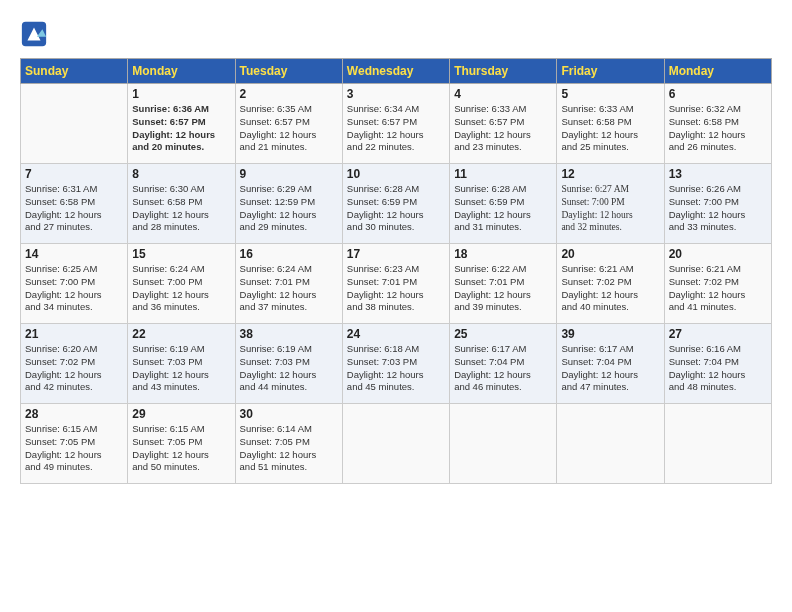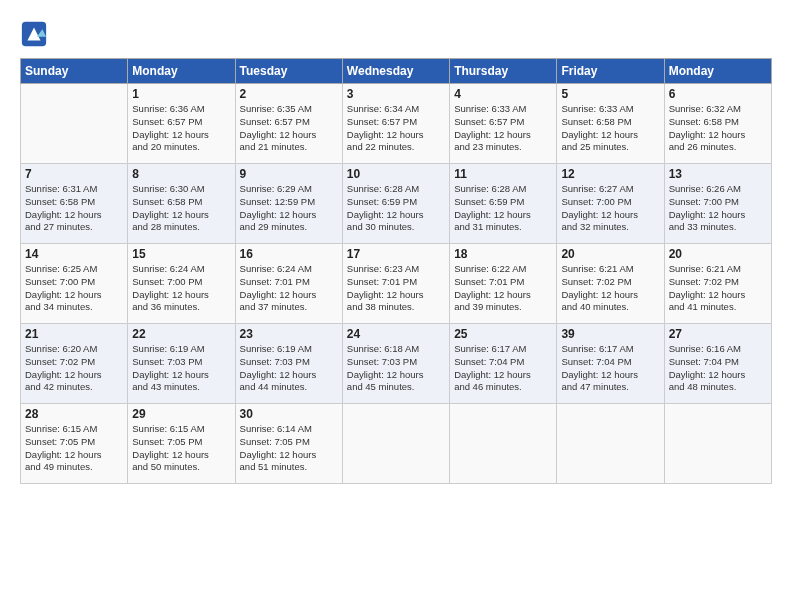--- a/index.html
+++ b/index.html
@@ -51,21 +51,21 @@
       font-size: 16px;
       color: #333;
     }
     table {
       width: 100%;
       border-collapse: collapse;
       table-layout: fixed;
     }
     thead tr th {
       background-color: #2a5db0;
-      color: #ffffff;
+      color: #fde047;
       font-size: 12px;
       font-weight: bold;
       padding: 5px 4px;
       text-align: left;
       border: 1px solid #aaa;
     }
     tbody tr td {
       border: 1px solid #ccc;
       vertical-align: top;
       padding: 3px 4px;
@@ -126,21 +126,21 @@
           <th>Thursday</th>
           <th>Friday</th>
           <th>Monday</th>
         </tr>
     </thead>
     <tbody id="calendar-body">
     <tr>
           <td class="empty"></td>
           <td>
             <span class="day-num">1</span>
-            <div class="day-info" style="white-space: pre-line;">Sunrise: 6:36 AM
+            <div class="day-info" style="white-space: pre-line; font-weight: bold;">Sunrise: 6:36 AM
 Sunset: 6:57 PM
 Daylight: 12 hours
 and 20 minutes.</div>
           </td>
           <td>
             <span class="day-num">2</span>
             <div class="day-info" style="white-space: pre-line;">Sunrise: 6:35 AM
 Sunset: 6:57 PM
 Daylight: 12 hours
 and 21 minutes.</div>
@@ -205,21 +205,21 @@
           </td>
           <td>
             <span class="day-num">11</span>
             <div class="day-info" style="white-space: pre-line;">Sunrise: 6:28 AM
 Sunset: 6:59 PM
 Daylight: 12 hours
 and 31 minutes.</div>
           </td>
           <td>
             <span class="day-num">12</span>
-            <div class="day-info" style="white-space: pre-line;">Sunrise: 6:27 AM
+            <div class="day-info" style="white-space: pre-line; font-family: Liberation Serif, serif;">Sunrise: 6:27 AM
 Sunset: 7:00 PM
 Daylight: 12 hours
 and 32 minutes.</div>
           </td>
           <td>
             <span class="day-num">13</span>
             <div class="day-info" style="white-space: pre-line;">Sunrise: 6:26 AM
 Sunset: 7:00 PM
 Daylight: 12 hours
 and 33 minutes.</div>
@@ -285,21 +285,21 @@
 and 42 minutes.</div>
           </td>
           <td>
             <span class="day-num">22</span>
             <div class="day-info" style="white-space: pre-line;">Sunrise: 6:19 AM
 Sunset: 7:03 PM
 Daylight: 12 hours
 and 43 minutes.</div>
           </td>
           <td>
-            <span class="day-num">23</span>
+            <span class="day-num">38</span>
             <div class="day-info" style="white-space: pre-line;">Sunrise: 6:19 AM
 Sunset: 7:03 PM
 Daylight: 12 hours
 and 44 minutes.</div>
           </td>
           <td>
             <span class="day-num">24</span>
             <div class="day-info" style="white-space: pre-line;">Sunrise: 6:18 AM
 Sunset: 7:03 PM
 Daylight: 12 hours

